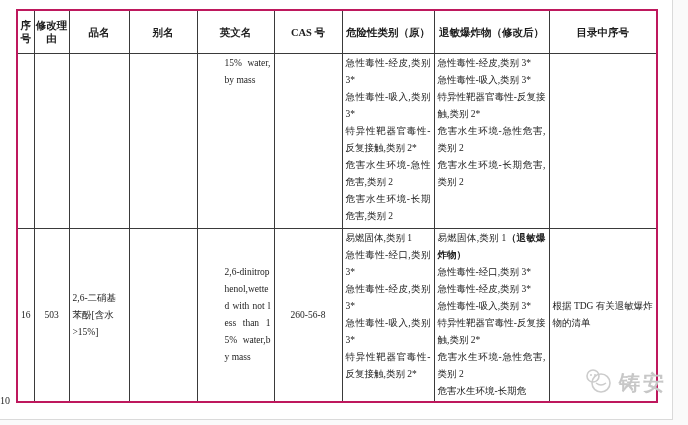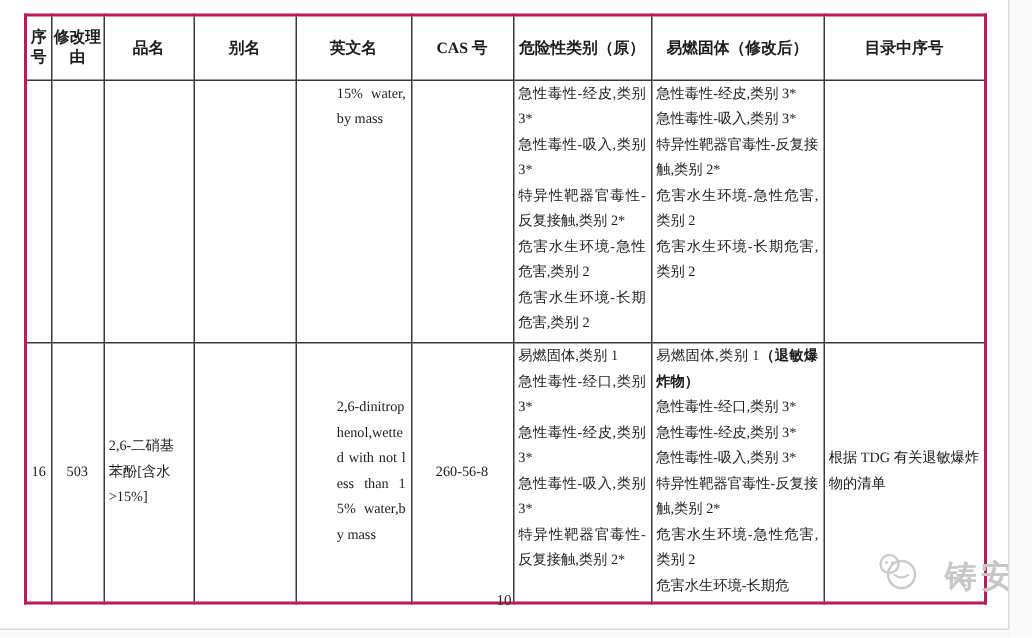--- a/index.html
+++ b/index.html
@@ -36,26 +36,26 @@
   tr.r1 > td { height: 172px; vertical-align: top; }
   tr.r2 > td { height: 157px; vertical-align: middle; }
   tr.r2 > td.vtop { vertical-align: top; }
   td.center { text-align: center; margin-top: 23px; }
   td.en-cell { text-align: justify; word-break: break-all; padding-left: 27px; }
   .hl { text-align: justify; }
   .hl b { font-weight: bold; }
 
   .pagenum {
     position: absolute; left: 0; top: 395px; width: 672px;
-    text-align: center; font-size: 10px; color: #2a2a2a;
+    text-align: left; font-size: 10px; color: #2a2a2a;
   }
 
   .watermark {
     position: absolute; left: 582px; top: 368px;
-    display: flex; align-items: center; gap: 14px;
+    display: flex; align-items: center; gap: 3px;
     pointer-events: none;
   }
   .wm-text {
     font-size: 21px; font-weight: bold; letter-spacing: 3px;
     color: #c7c7c7;
     font-family: "Liberation Sans", "DejaVu Sans", sans-serif;
   }
 
   .edge-right {
     position: absolute; left: 672px; top: 0; width: 16px; height: 425px;
@@ -85,21 +85,21 @@
     </colgroup>
     <thead>
       <tr>
         <th>序号</th>
         <th>修改理由</th>
         <th>品名</th>
         <th>别名</th>
         <th>英文名</th>
         <th>CAS 号</th>
         <th>危险性类别（原）</th>
-        <th>易燃固体（修改后）</th>
+        <th>退敏爆炸物（修改后）</th>
         <th>目录中序号</th>
       </tr>
     </thead>
     <tbody>
       <tr class="r1">
         <td class="center"></td>
         <td class="center"></td>
         <td></td>
         <td></td>
         <td class="en-cell">15% water,by mass</td>

